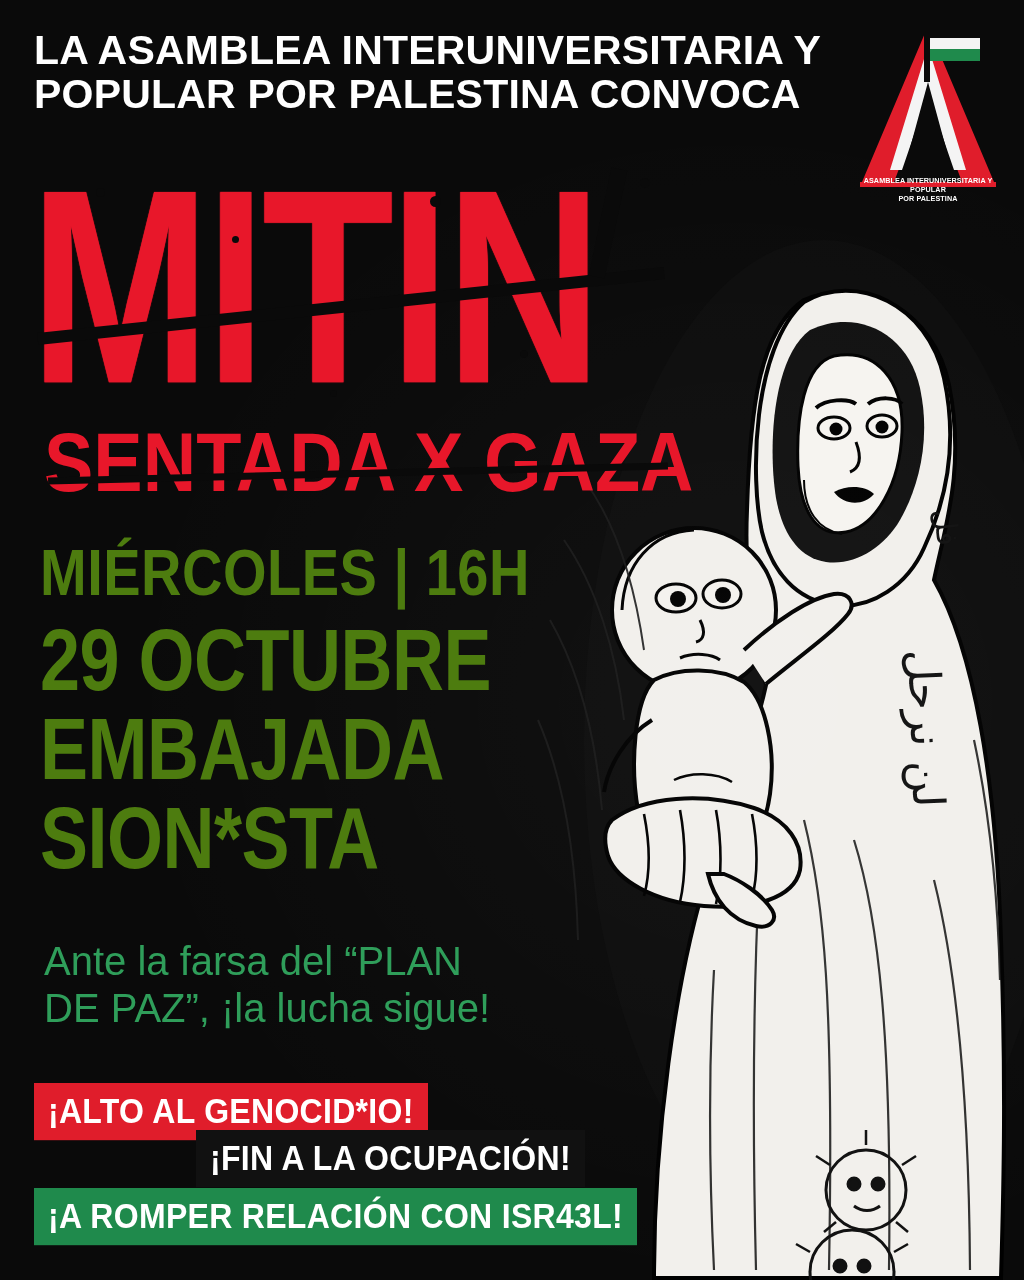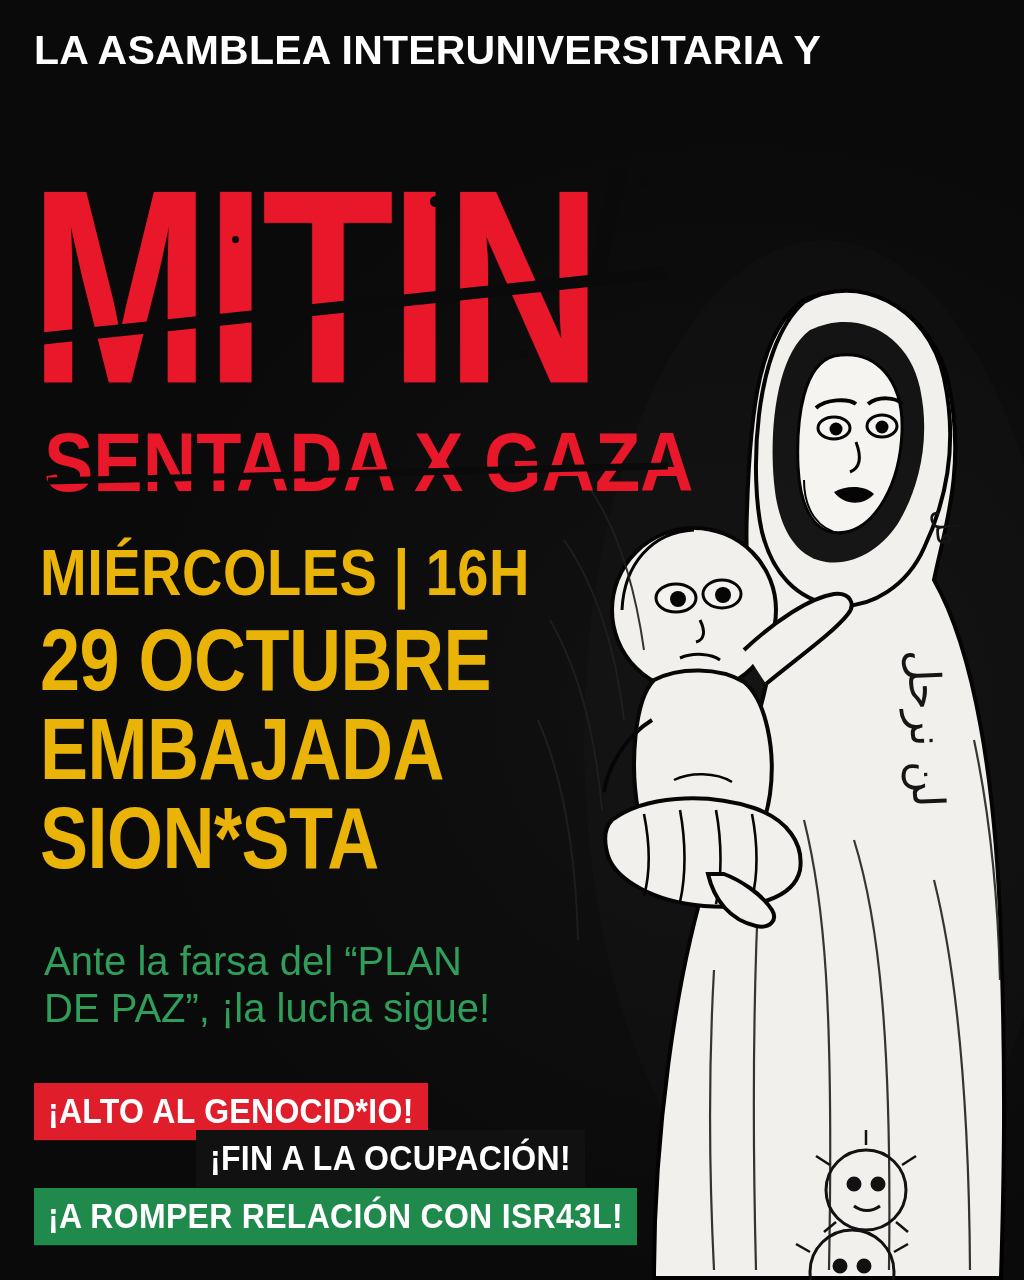--- a/index.html
+++ b/index.html
@@ -127,21 +127,21 @@
     height: 7px;
     background: #0a0a0a;
     transform: rotate(-1.4deg);
   }
 
   
   #info {
     position: absolute;
     left: 40px;
     top: 535px;
-    color: #eab308;
+    color: #4d7c0f;
   }
   #info .when {
     font-size: 56px;
     font-weight: bold;
     letter-spacing: 0.5px;
     transform: scaleY(1.16);
     transform-origin: left top;
     white-space: nowrap;
     margin-bottom: 16px;
   }
@@ -316,22 +316,45 @@
         <path d="M46,440 C76,492 92,560 98,630" fill="none"></path>
         <path d="M34,540 C60,600 72,680 74,760" fill="none"></path>
       </g>
     </svg>
   </div>
 
   <div class="vignette"></div>
 
   <div id="convoca">
     <span class="line">LA ASAMBLEA INTERUNIVERSITARIA Y</span>
-  </div>
-
+    <span class="line">POPULAR POR PALESTINA CONVOCA</span>
+  </div>
+
+  <div id="logo">
+    <svg viewBox="0 0 148 185" width="148" height="185" aria-hidden="true">
+
+      <path d="M74,6 L140,162 L108,162 L74,72 L40,162 L8,162 Z" fill="#e01d2b"></path>
+
+      <path d="M74,26 L112,150 L100,150 L74,74 L48,150 L36,150 Z" fill="#f4f4f4"></path>
+
+      <path d="M74,62 L98,150 L50,150 Z" fill="#0a0a0a"></path>
+
+      <rect x="74" y="6" width="52" height="12" fill="#0a0a0a"></rect>
+      <rect x="74" y="18" width="52" height="11" fill="#f4f4f4"></rect>
+      <rect x="74" y="29" width="52" height="12" fill="#1f8a4c"></rect>
+
+      <rect x="70" y="4" width="6" height="58" fill="#0a0a0a"></rect>
+
+      <rect x="6" y="162" width="136" height="5" fill="#e01d2b"></rect>
+    </svg>
+    <div class="logo-caption">
+      <div>ASAMBLEA INTERUNIVERSITARIA Y POPULAR</div>
+      <div>POR PALESTINA</div>
+    </div>
+  </div>
 
   <div id="mitin">MITIN</div>
   <div id="mitin-slash"></div>
   <div id="mitin-slash2"></div>
   <div id="mitin-dots">
     <span style="left:96px;  top:188px; width:9px;  height:9px;"></span>
     <span style="left:232px; top:236px; width:7px;  height:7px;"></span>
     <span style="left:430px; top:196px; width:11px; height:11px;"></span>
     <span style="left:520px; top:350px; width:8px;  height:8px;"></span>
     <span style="left:640px; top:178px; width:10px; height:10px;"></span>

